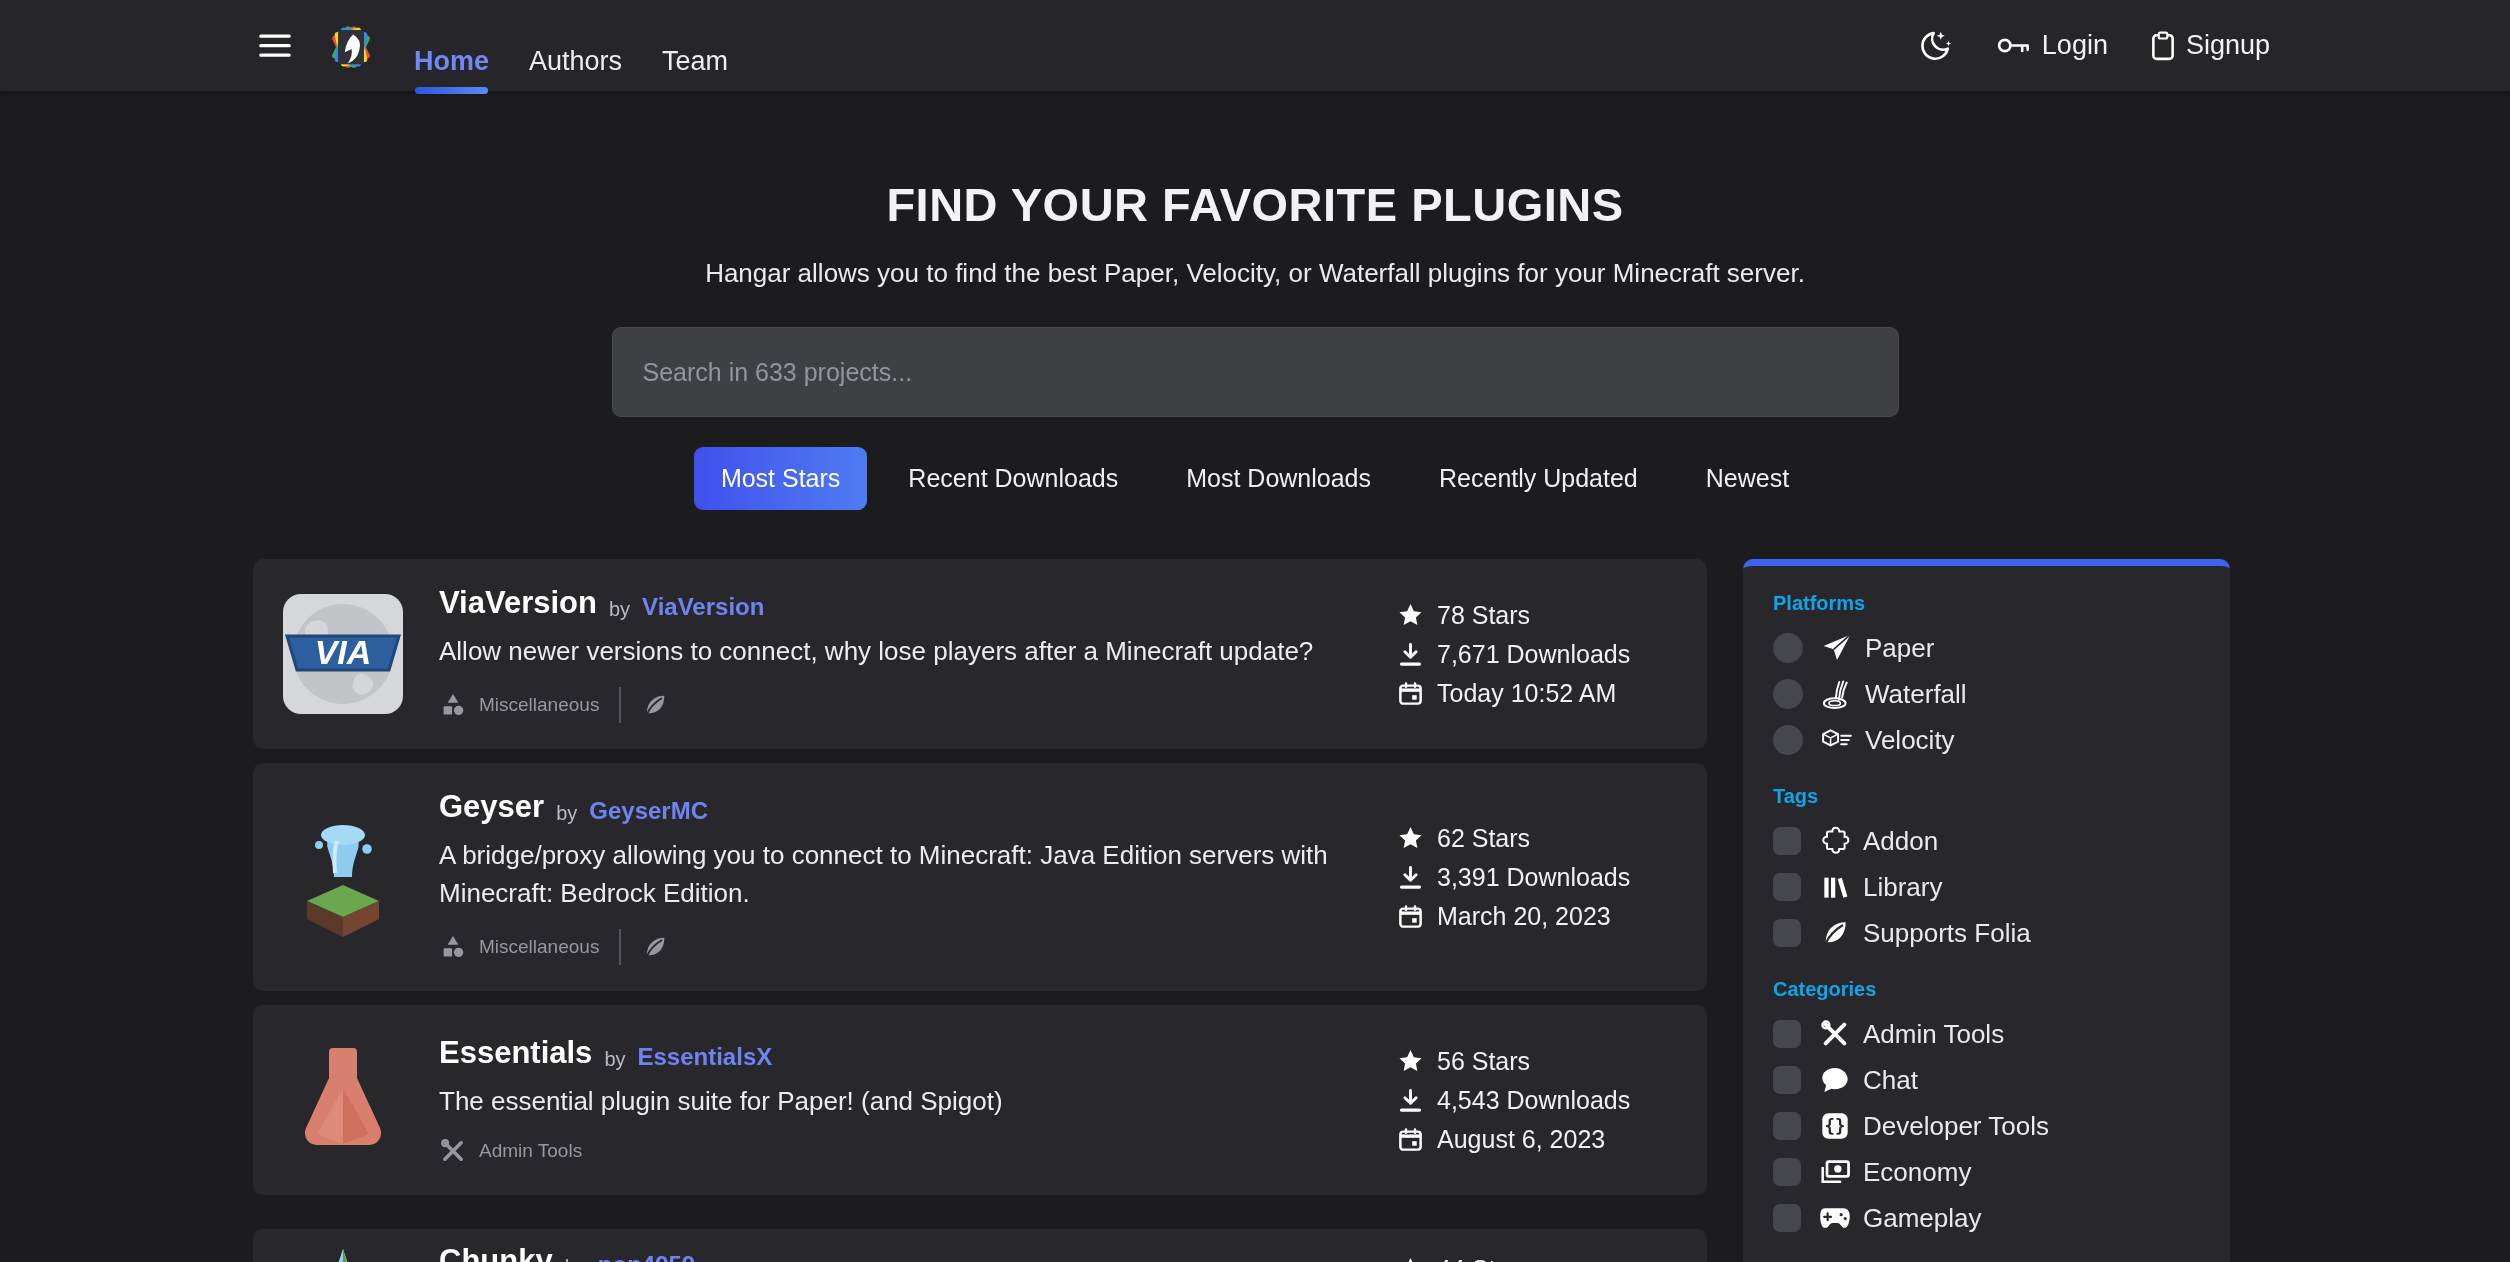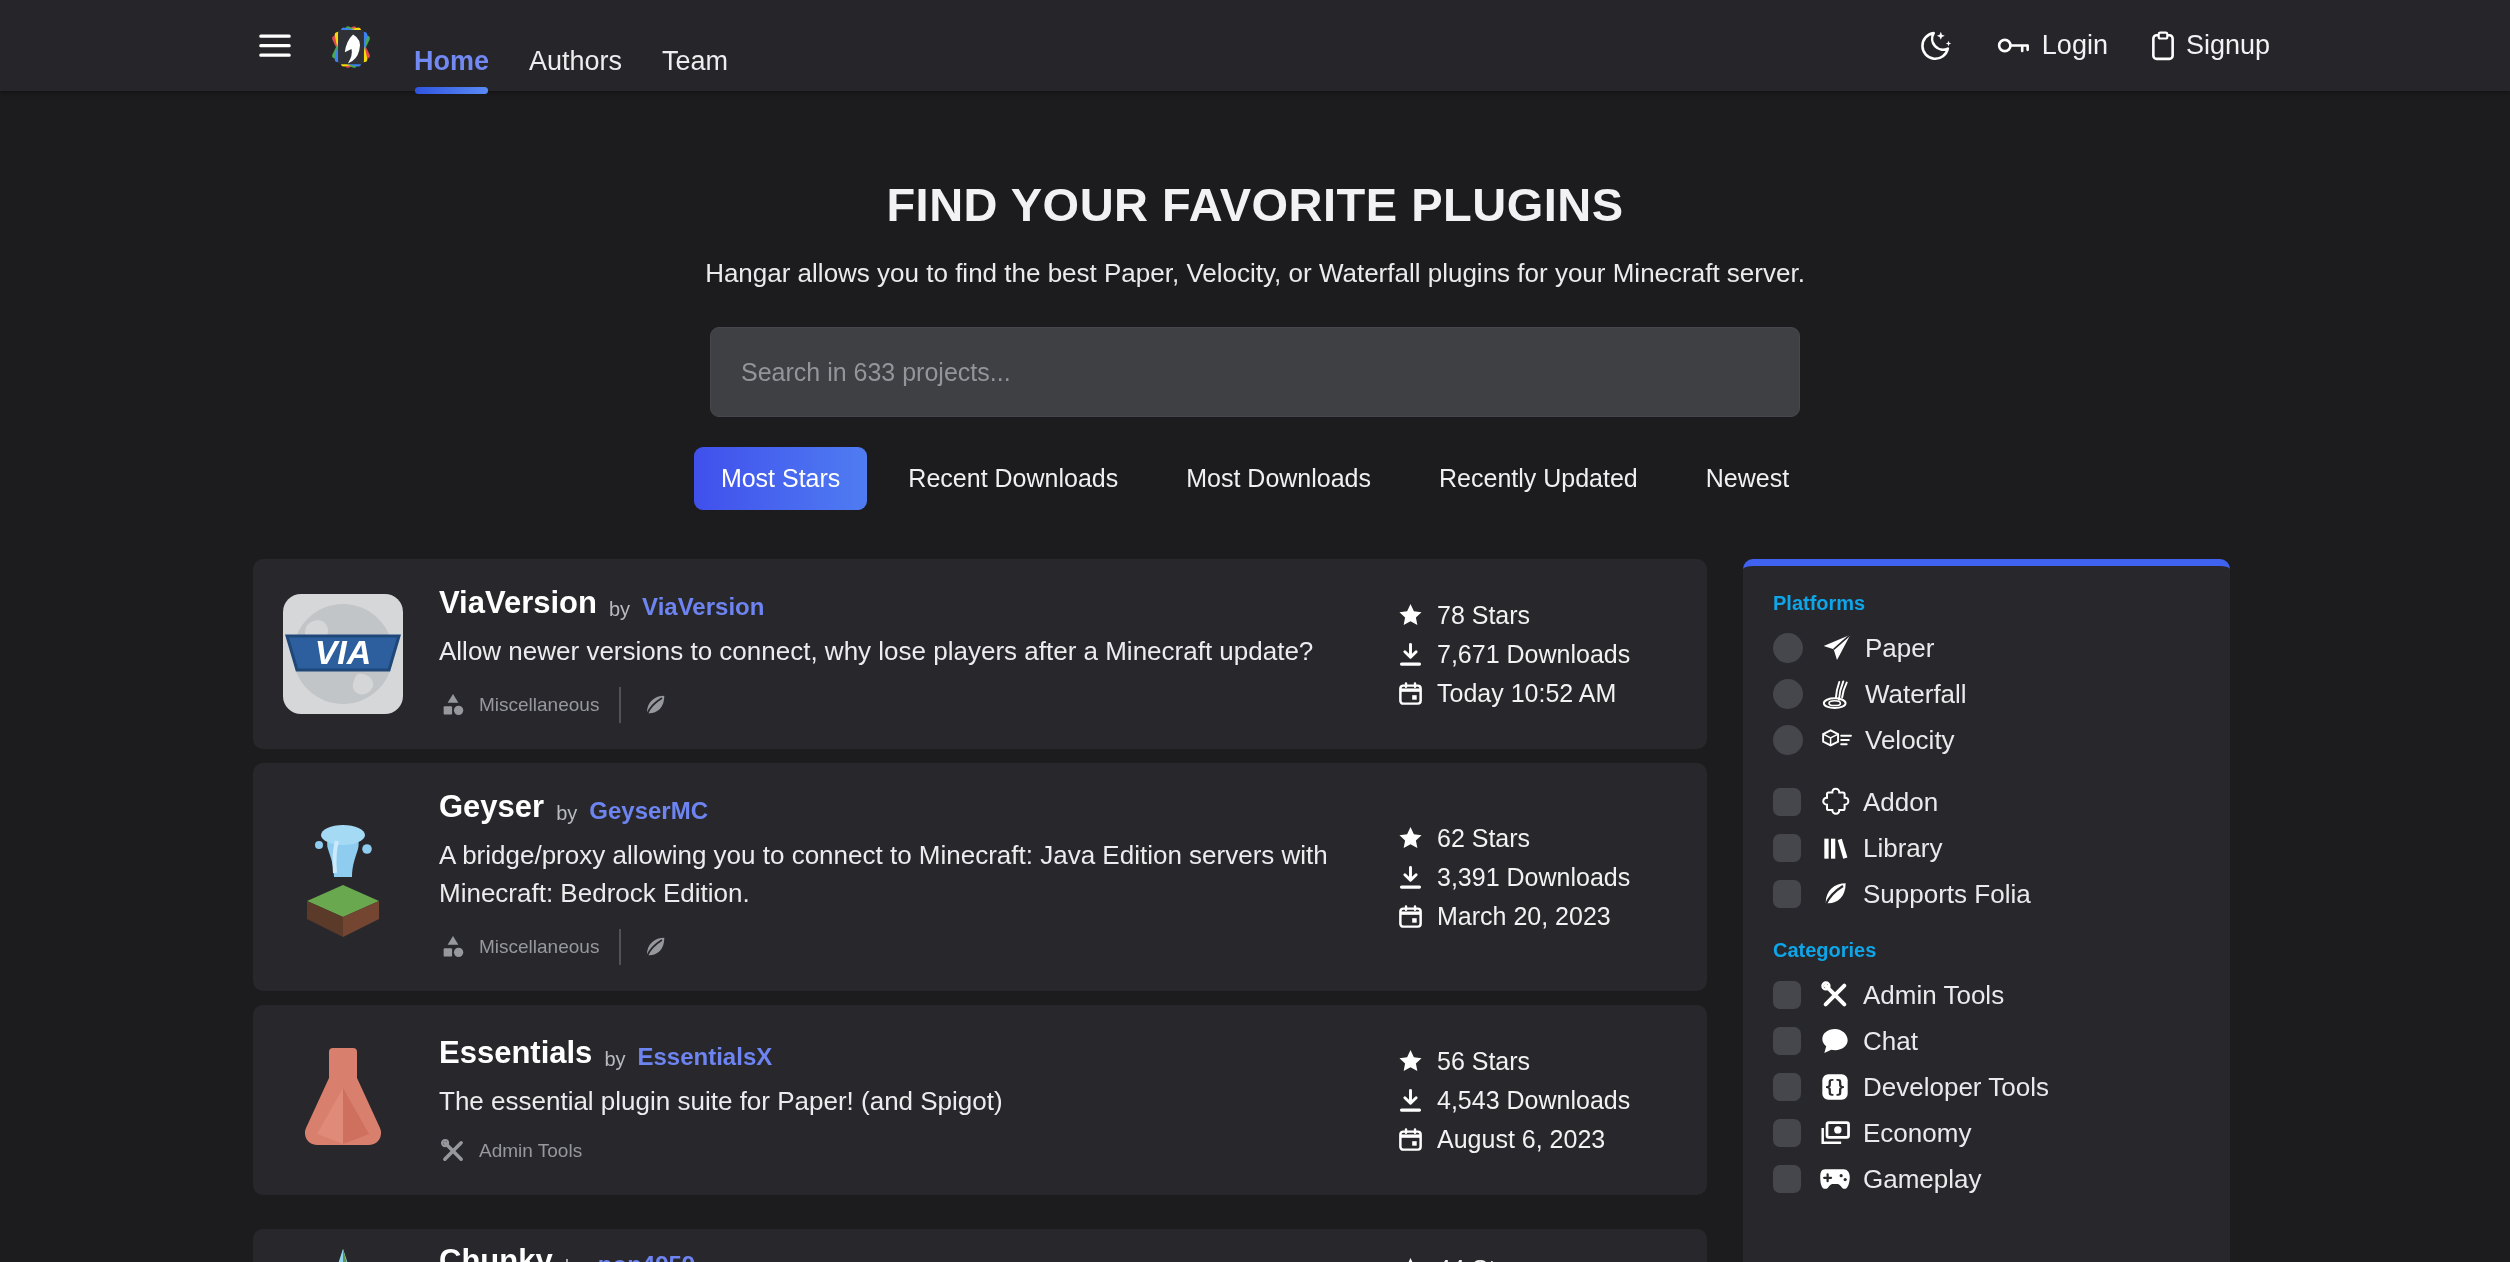--- a/index.html
+++ b/index.html
@@ -17,21 +17,21 @@
   .nav-link.active{color:#7289f2;font-weight:bold;position:relative;}
   .nav-link.active .underline{position:absolute;left:1px;right:1px;bottom:-17px;height:7px;
     border-radius:4px;background:linear-gradient(90deg,#2f55e0,#5a8af5);}
   .nav-right{margin-left:auto;display:flex;align-items:center;gap:42px;}
   .nav-action{display:flex;align-items:center;gap:10px;color:#f2f2f4;font-size:27px;}
 
   
   .hero{text-align:center;}
   .hero h1{margin:86px 0 0;font-size:47px;font-weight:bold;letter-spacing:.5px;color:#f2f2f4;}
   .hero .subtitle{margin-top:26px;font-size:26px;color:#ebebee;}
-  .search-wrap{margin:38px auto 0;width:1090px;}
+  .search-wrap{margin:38px auto 0;width:1287px;}
   .search-input{width:100%;height:90px;background:#3f4044;border:1px solid #47484d;
     border-radius:9px;padding:0 30px;font-size:25px;color:#e8e8ea;outline:none;
     font-family:"Liberation Sans",sans-serif;}
   .search-input::placeholder{color:#94959a;}
   .sort-tabs{margin-top:30px;display:flex;justify-content:center;align-items:center;gap:14px;}
   .sort-tab{font-size:25px;color:#f0f0f2;padding:17px 27px;border-radius:9px;}
   .sort-tab.active{background:linear-gradient(90deg,#4050ec,#4f7cf2);color:#fff;}
 
   
   .main{display:flex;align-items:flex-start;gap:36px;margin-top:49px;padding-left:253px;}
@@ -368,20 +368,21 @@
             <path d="M9 3l7 3.5v7L9 17l-7-3.5v-7z" fill="none" stroke="#fff" stroke-width="1.8"></path>
             <path d="M2 6.5l7 3.5 7-3.5M9 10v7" stroke="#fff" stroke-width="1.4" fill="none"></path>
             <path d="M19 8h9M19 12h7M19 16h5" stroke="#fff" stroke-width="2" stroke-linecap="round"></path>
           </svg>
         </div>
         <span class="side-label">Velocity</span>
       </div>
     </div>
 
     <div class="side-section">
+      <div class="side-heading">Tags</div>
 
       <div class="side-row clickable">
         <div class="checkbox"></div>
         <div class="side-ic">
           <svg viewBox="0 0 30 30">
             <path d="M9 6h3.5c0-2.2 1.5-3.5 3.2-3.5S19 3.8 19 6h3.5c.8 0 1.5.7 1.5 1.5V11c2.2 0 3.5 1.5 3.5 3.2s-1.3 3.3-3.5 3.3V21c0 .8-.7 1.5-1.5 1.5H19c0 2.2-1.5 3.5-3.2 3.5s-3.3-1.3-3.3-3.5H9c-.8 0-1.5-.7-1.5-1.5v-3.5C5.3 17.5 4 16 4 14.3S5.3 11 7.5 11V7.5C7.5 6.7 8.2 6 9 6z" fill="none" stroke="#fff" stroke-width="1.9"></path>
           </svg>
         </div>
         <span class="side-label">Addon</span>
       </div>

